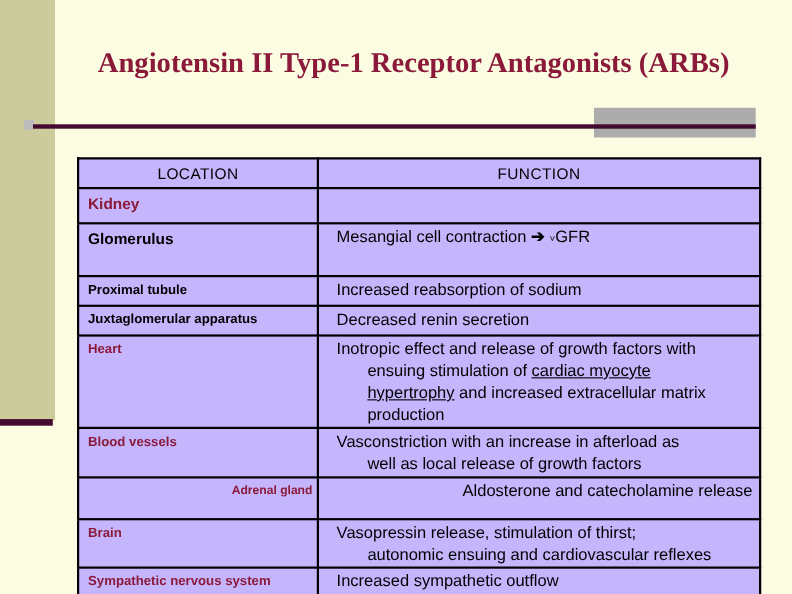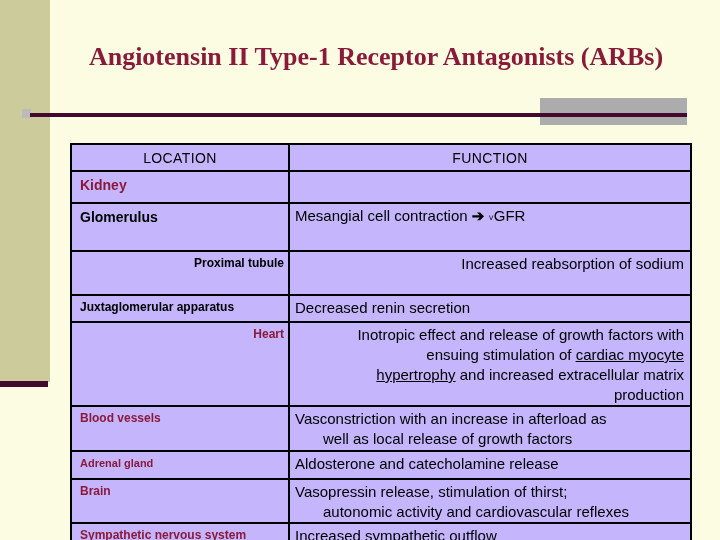--- a/index.html
+++ b/index.html
@@ -40,41 +40,41 @@
   .main-table col.col-fn{width:402px;}
   .main-table th,.main-table td{
     border:2px solid #000;vertical-align:top;overflow:hidden;
     padding:0;margin:0;
   }
   .main-table th{
     font-weight:normal;font-size:14px;color:#000;text-align:center;
     padding-top:5px;letter-spacing:0.4px;
   }
   td.loc{font-weight:bold;padding:5px 4px 0 8px;line-height:1.15;}
-  td.fn{padding:2px 6px 0 5px;font-size:15px;line-height:20px;color:#000;}
+  td.fn{padding:2px 6px 0 16px;font-size:15px;line-height:20px;color:#000;}
   .maroon{color:#8B1A3A;}
   .blacktxt{color:#000;}
   .fs14{font-size:14px;}
   .fs12{font-size:12px;}
   .fs11{font-size:11px;}
   p.fnp{margin:0;padding-left:28px;text-indent:-28px;white-space:pre-line;}
   .fn16{font-size:16px;}
   span.u{text-decoration:underline;}
   span.arrow{font-weight:bold;}
   span.down{font-size:9px;}
 
   
   tr.r-header{height:27px;}
   tr.r-kidney{height:32px;}
   tr.r-glom{height:48px;}
-  tr.r-prox{height:44px;text-align:right;}
+  tr.r-prox{height:27px;}
   tr.r-juxta{height:27px;}
-  tr.r-heart{height:84px;text-align:right;}
+  tr.r-heart{height:84px;}
   tr.r-blood{height:45px;}
-  tr.r-adrenal{height:28px;}
+  tr.r-adrenal{height:38px;text-align:right;}
   tr.r-brain{height:34px;}
   tr.r-symp{height:27px;}
 </style>
 </head>
 <body>
 
 <div class="slide">
 
   <div class="khaki-bar"></div>
   <div class="bottom-left-line"></div>
@@ -146,21 +146,21 @@
       <td class="loc maroon fs11">Adrenal gland</td>
       <td class="fn">
             <p class="fnp">Aldosterone and catecholamine release</p>
           </td>
     </tr>
 
     <tr class="r-brain">
       <td class="loc maroon fs12">Brain</td>
       <td class="fn">
             <p class="fnp">Vasopressin release, stimulation of thirst;
-autonomic activity and cardiovascular reflexes</p>
+autonomic ensuing and cardiovascular reflexes</p>
           </td>
     </tr>
 
     <tr class="r-symp">
       <td class="loc maroon fs12">Sympathetic nervous system</td>
       <td class="fn">
             <p class="fnp">Increased sympathetic outflow</p>
           </td>
     </tr>
 

